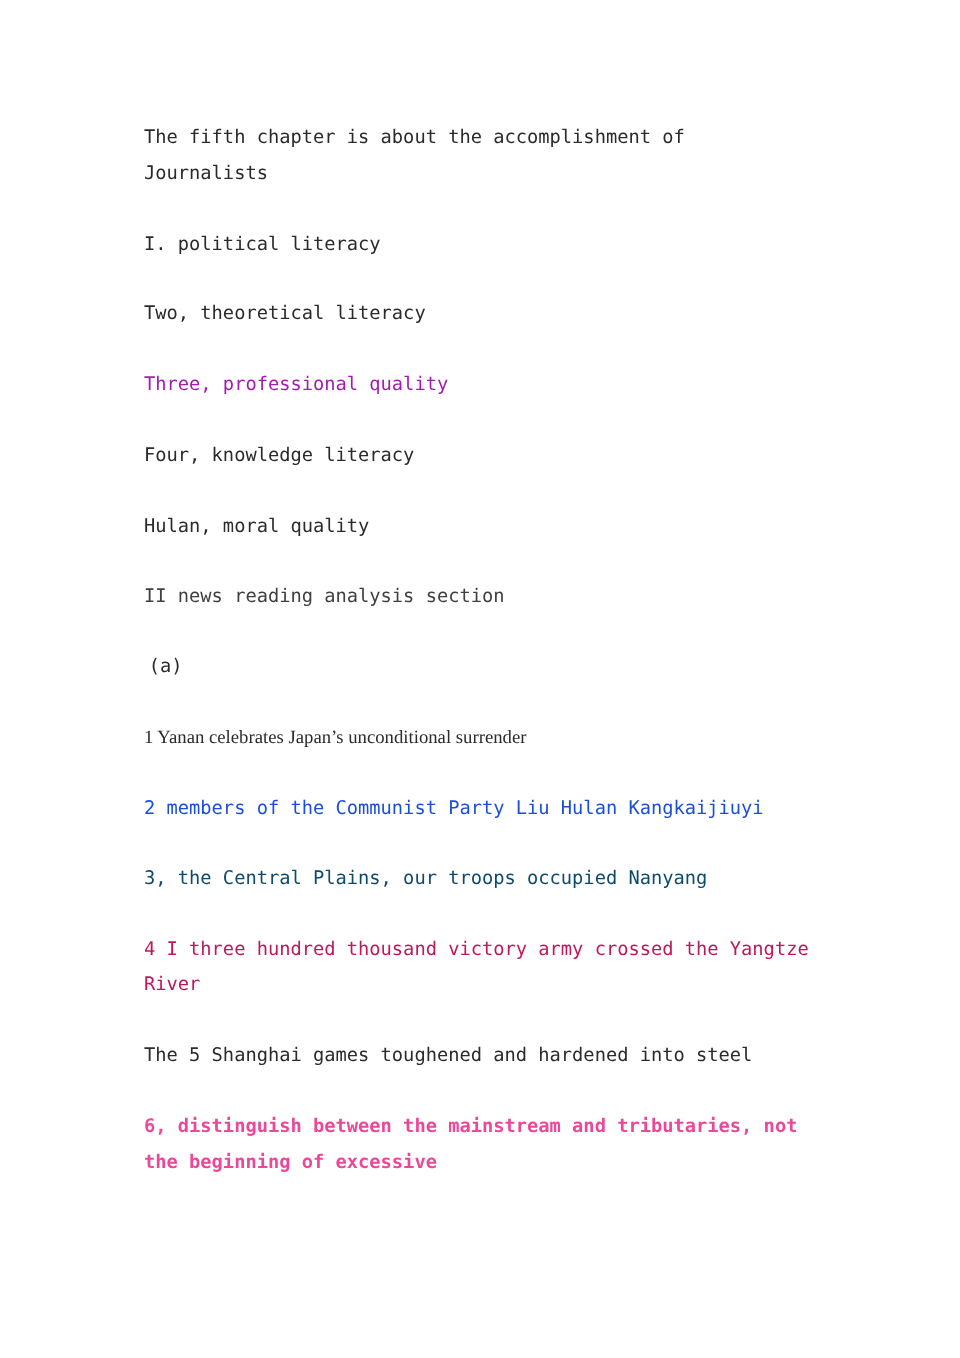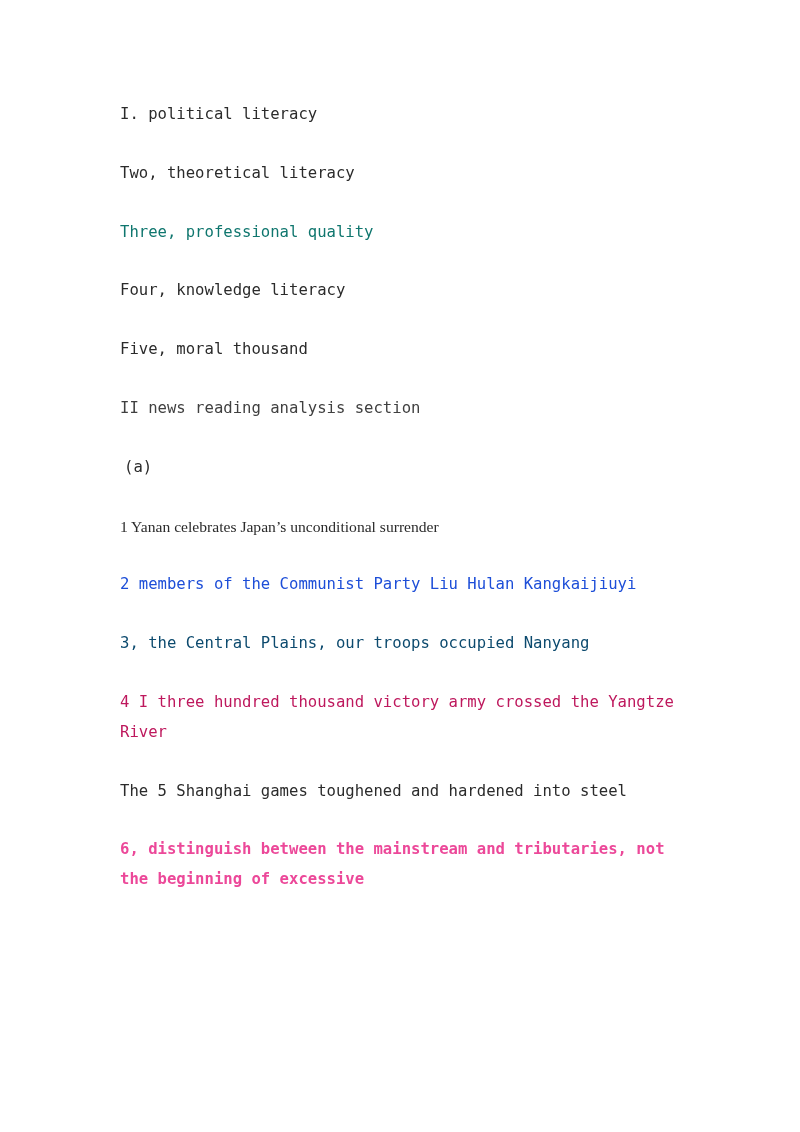--- a/index.html
+++ b/index.html
@@ -49,25 +49,26 @@
   
   .para.indent {
     padding-left: 4px;
   }
 </style>
 </head>
 <body style="background: rgb(255, 255, 255);">
 
 <div class="page" style="background: rgb(255, 255, 255);">
   <div class="doc-body">
+      <p class="para" style="color: rgb(43, 43, 43);">The fifth chapter is about the accomplishment of Journalists</p>
       <p class="para" style="color: rgb(43, 43, 43);">I. political literacy</p>
       <p class="para" style="color: rgb(43, 43, 43);">Two, theoretical literacy</p>
-      <p class="para" style="color: #0f766e;">Three, professional quality</p>
+      <p class="para" style="color: #a21caf;">Three, professional quality</p>
       <p class="para" style="color: rgb(43, 43, 43);">Four, knowledge literacy</p>
-      <p class="para" style="color: rgb(43, 43, 43);">Five, moral thousand</p>
+      <p class="para" style="color: rgb(43, 43, 43);">Hulan, moral quality</p>
       <p class="para" style="color: #404040;">II news reading analysis section</p>
       <p class="para indent" style="color: rgb(43, 43, 43);">(a)</p>
       <p class="para" style="color: rgb(43, 43, 43); font-family: Liberation Serif, serif;">1 Yanan celebrates Japan’s unconditional surrender</p>
       <p class="para" style="color: #1d4ed8;">2 members of the Communist Party Liu Hulan Kangkaijiuyi</p>
       <p class="para" style="color: #0c4a6e;">3, the Central Plains, our troops occupied Nanyang</p>
       <p class="para" style="color: #be185d;">4 I three hundred thousand victory army crossed the Yangtze River</p>
       <p class="para" style="color: rgb(43, 43, 43);">The 5 Shanghai games toughened and hardened into steel</p>
       <p class="para" style="color: #ec4899; font-weight: bold;">6, distinguish between the mainstream and tributaries, not the beginning of excessive</p>
     </div>
 </div>

